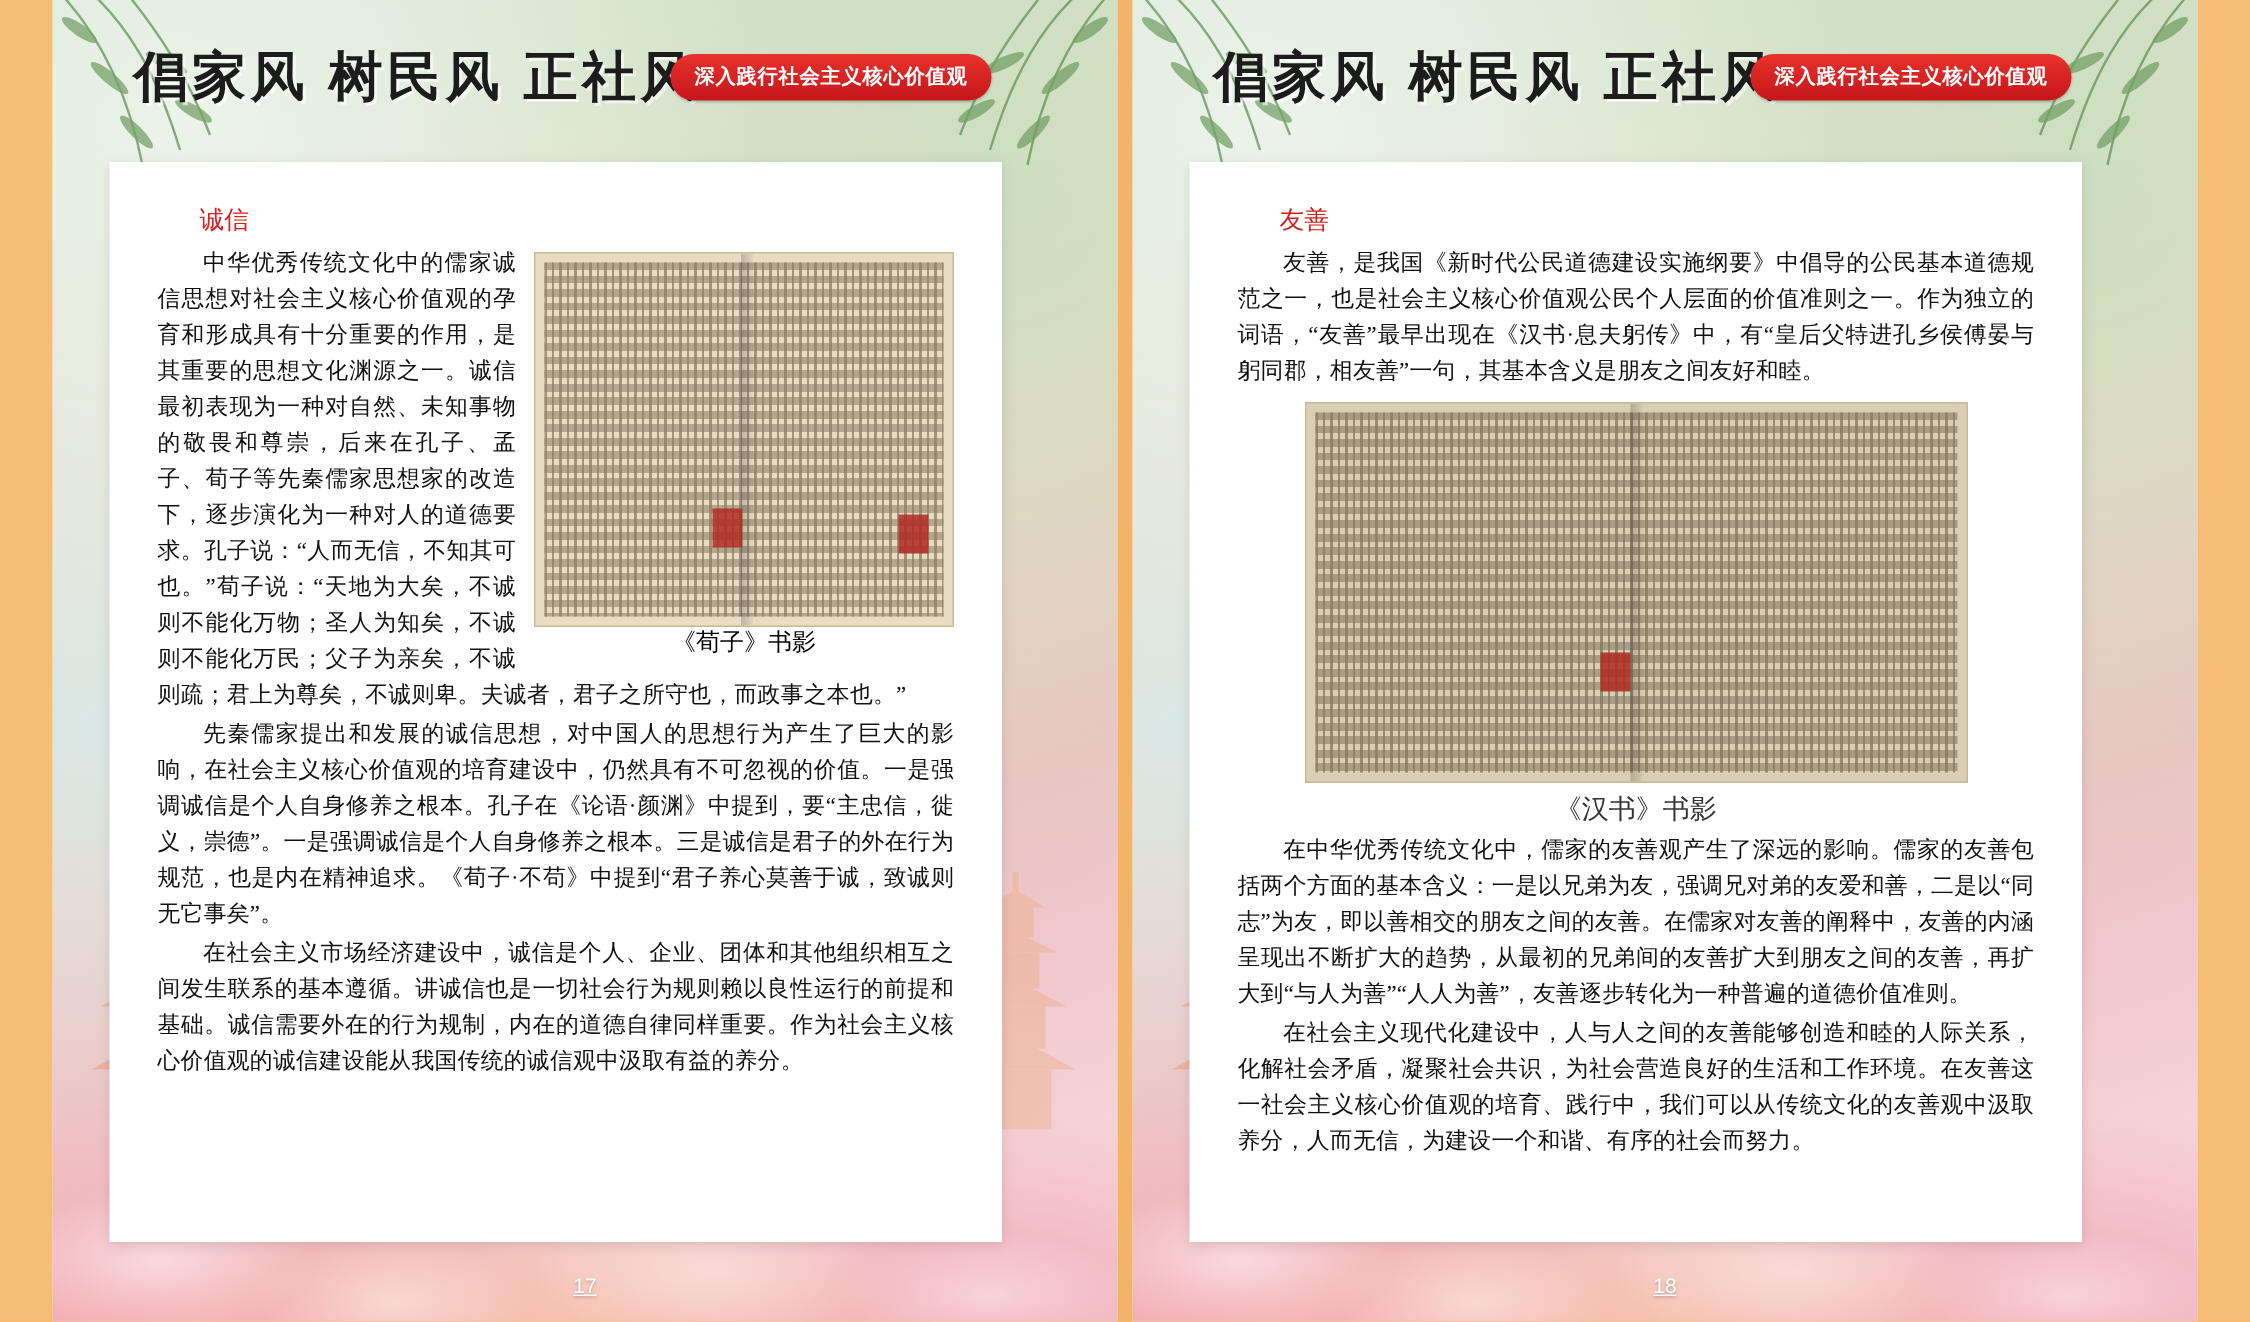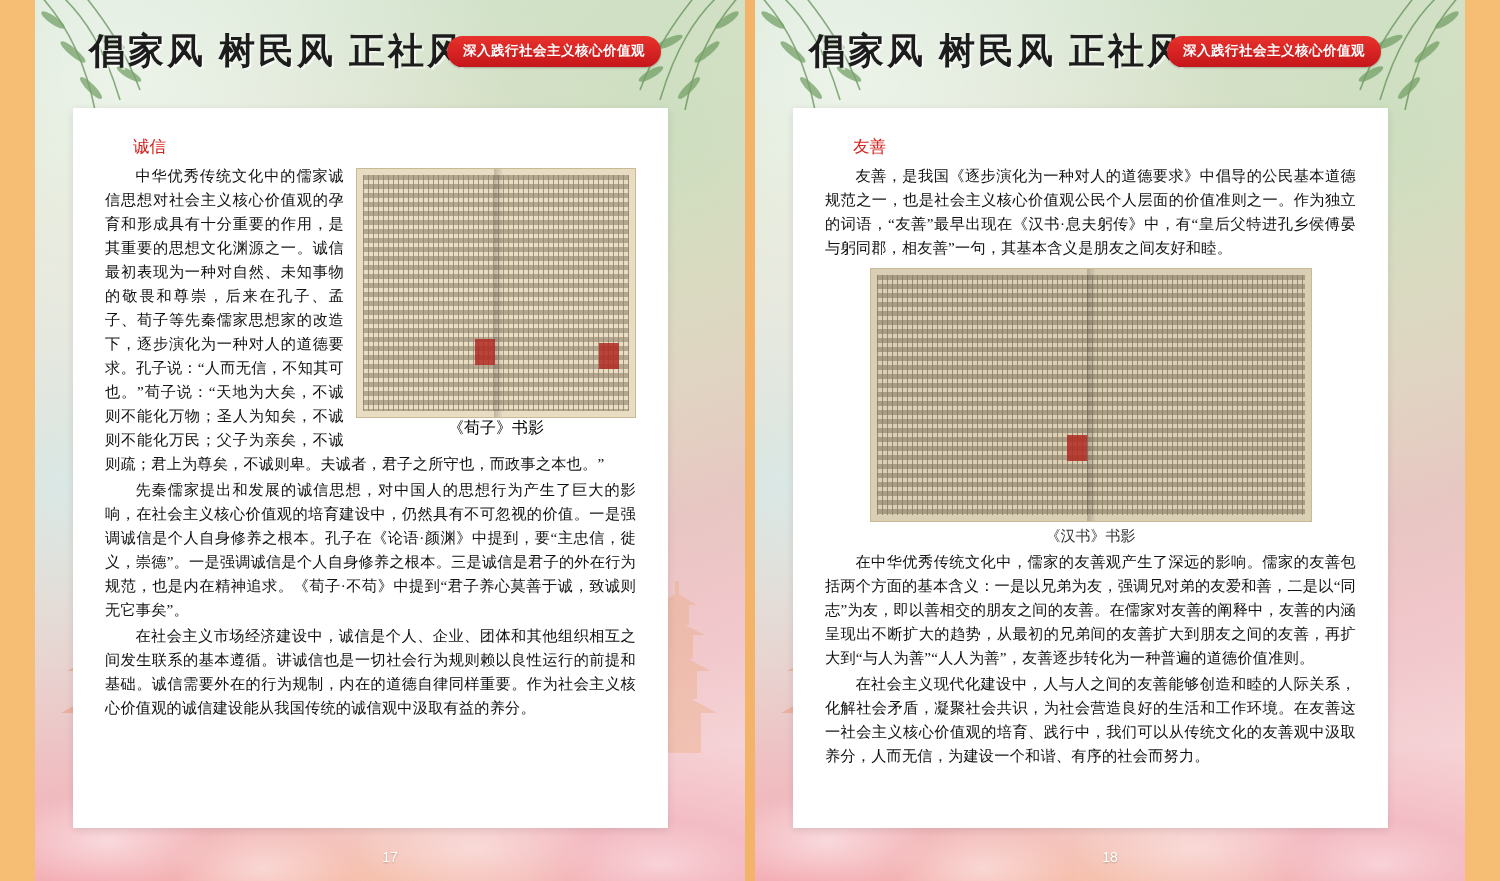--- a/index.html
+++ b/index.html
@@ -146,21 +146,21 @@
   }
   .figure {
     margin: 8px auto 4px;
     text-align: center;
   }
   .figure img, .figure .scan {
     display: block;
     margin: 0 auto;
   }
   .figure .cap {
-    font-size: 15px;
+    font-size: 18px;
     color: #333;
     margin-top: 5px;
     text-align: center;
   }
   .float-fig {
     float: right;
     margin: 4px 0 4px 12px;
     text-align: center;
     font-family: Liberation Mono, monospace;
   }
@@ -201,20 +201,21 @@
   .page-number {
     position: absolute;
     bottom: 16px;
     left: 0; right: 0;
     text-align: center;
     font-family: "Liberation Sans", sans-serif;
     font-size: 14px;
     color: #ffffff;
     z-index: 6;
     text-shadow: 0 1px 2px rgba(0,0,0,0.25);
+    text-decoration: underline;
   }
   .gutter {
     width: 0px;
   }
 </style>
 </head>
 <body>
 
 <div class="spread">
 
@@ -359,21 +360,21 @@
 
     <div class="header">
       <div class="header-title">倡家风 树民风 正社风</div>
       <div class="header-badge">深入践行社会主义核心价值观</div>
     </div>
 
     <div class="card">
       <div class="card-inner">
         <div class="section-title">友善</div>
 
-        <p class="body">友善，是我国《逐步演化为一种对人的道德要求》中倡导的公民基本道德规范之一，也是社会主义核心价值观公民个人层面的价值准则之一。作为独立的词语，“友善”最早出现在《汉书·息夫躬传》中，有“皇后父特进孔乡侯傅晏与躬同郡，相友善”一句，其基本含义是朋友之间友好和睦。</p>
+        <p class="body">友善，是我国《新时代公民道德建设实施纲要》中倡导的公民基本道德规范之一，也是社会主义核心价值观公民个人层面的价值准则之一。作为独立的词语，“友善”最早出现在《汉书·息夫躬传》中，有“皇后父特进孔乡侯傅晏与躬同郡，相友善”一句，其基本含义是朋友之间友好和睦。</p>
 
         <div class="figure">
           <div class="scan paper2" style="width:440px;height:252px;">
             <div class="col-lines"></div>
             <div class="spine" style="left:216px;"></div>
             <div class="seal" style="left:196px; bottom:60px;"></div>
           </div>
           <div class="cap">《汉书》书影</div>
         </div>
 

